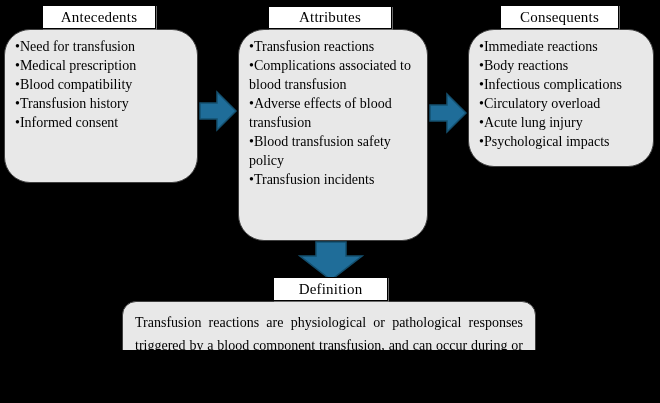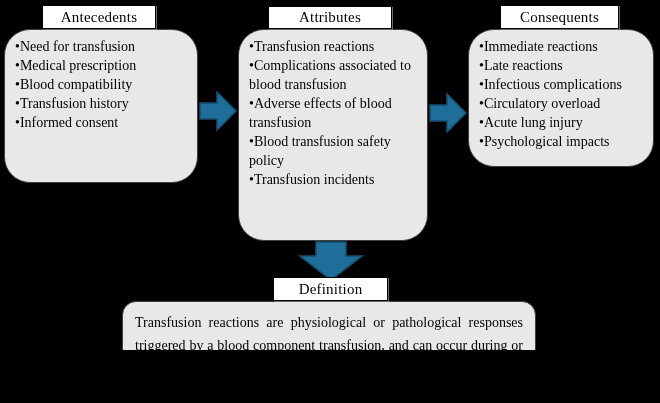--- a/index.html
+++ b/index.html
@@ -102,21 +102,21 @@
       <div class="bullet-item">Complications associated to blood transfusion</div>
       <div class="bullet-item">Adverse effects of blood transfusion</div>
       <div class="bullet-item">Blood transfusion safety policy</div>
       <div class="bullet-item">Transfusion incidents</div>
     </div>
   </div>
 
   <div class="concept-box" id="box-consequents">
     <div class="bullet-list">
       <div class="bullet-item">Immediate reactions</div>
-      <div class="bullet-item">Late reactions</div>
+      <div class="bullet-item">Body reactions</div>
       <div class="bullet-item">Infectious complications</div>
       <div class="bullet-item">Circulatory overload</div>
       <div class="bullet-item">Acute lung injury</div>
       <div class="bullet-item">Psychological impacts</div>
     </div>
   </div>
 
   <svg class="arrow" id="arrow-right-1" viewBox="0 0 39 44">
     <polygon points="1,14 18,14 18,3 37,22 18,41 18,30 1,30"></polygon>
   </svg>

